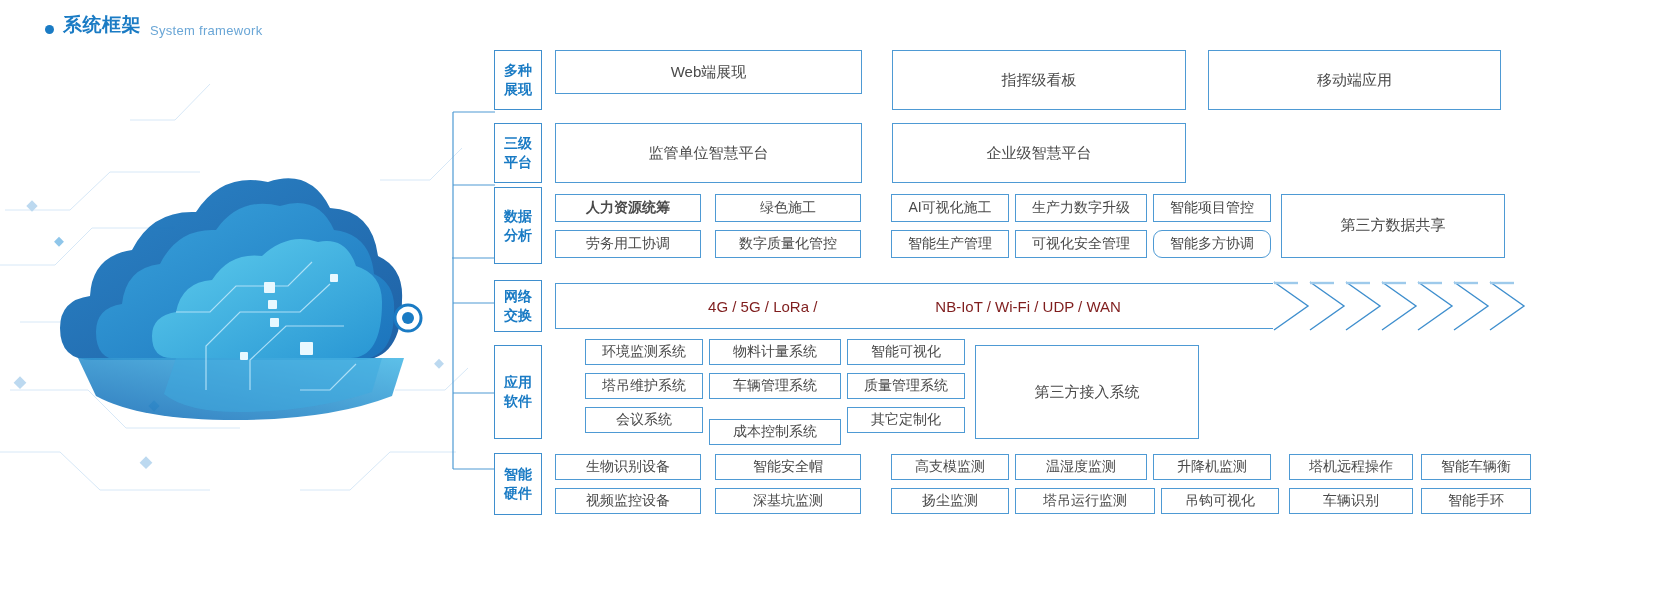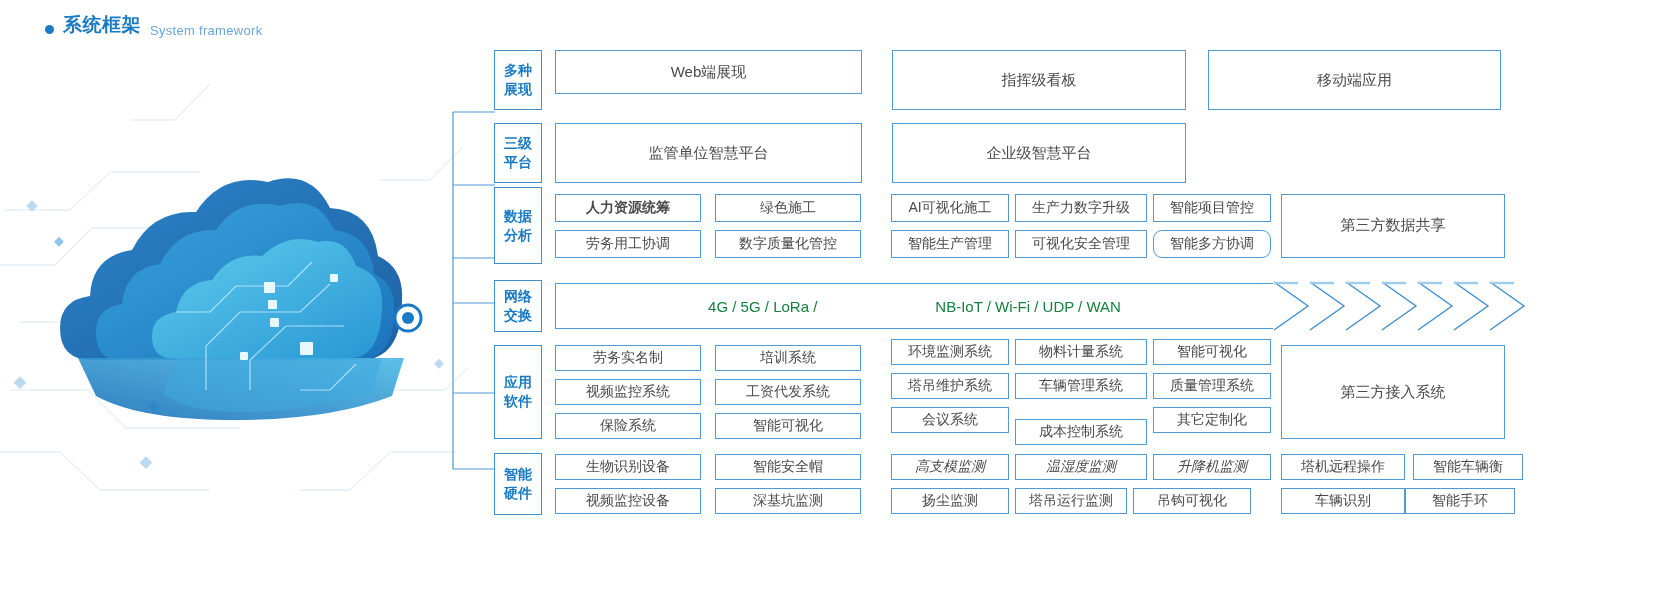--- a/index.html
+++ b/index.html
@@ -46,21 +46,21 @@
   .box.wide{font-size:15px;}
 
   .grp{display:flex;flex-direction:column;justify-content:center;gap:8px;}
   .grprow{display:flex;gap:14px;}
 
   
   .netband{position:relative;display:flex;align-items:center;}
   .netbox{
     border:1px solid #4e9ad4;border-right:none;background:#fff;box-sizing:border-box;
     height:46px;display:flex;align-items:center;justify-content:center;gap:118px;
-    color:#15803d;font-size:15px;
+    color:#7f1d1d;font-size:15px;
   }
   .chevrons{display:flex;align-items:center;height:46px;margin-left:-1px;}
   .chevrons svg{display:block;}
 
   .spacer-sm{width:22px;flex:none;}
   .spacer-md{width:30px;flex:none;}
 </style>
 </head>
 <body>
 
@@ -260,34 +260,20 @@
   </div>
 
   <div class="row" style="top:300px;height:94px;">
     <div class="rowlabel">
       <div>
         <span>应用</span>
         <span>软件</span>
       </div>
     </div>
     <div class="cells">
-      <div class="grp">
-        <div class="grprow">
-          <div class="box" style="width:146px;height:26px;">劳务实名制</div>
-          <div class="box" style="width:146px;height:26px;">培训系统</div>
-        </div>
-        <div class="grprow">
-          <div class="box" style="width:146px;height:26px;">视频监控系统</div>
-          <div class="box" style="width:146px;height:26px;">工资代发系统</div>
-        </div>
-        <div class="grprow">
-          <div class="box" style="width:146px;height:26px;">保险系统</div>
-          <div class="box" style="width:146px;height:26px;">智能可视化</div>
-        </div>
-      </div>
       <div class="spacer-md"></div>
       <div class="grp">
         <div class="grprow" style="gap:6px;">
           <div class="box" style="width:118px;height:26px;">环境监测系统</div>
           <div class="box" style="width:132px;height:26px;">物料计量系统</div>
           <div class="box" style="width:118px;height:26px;">智能可视化</div>
         </div>
         <div class="grprow" style="gap:6px;">
           <div class="box" style="width:118px;height:26px;">塔吊维护系统</div>
           <div class="box" style="width:132px;height:26px;">车辆管理系统</div>
@@ -317,38 +303,38 @@
           <div class="box" style="width:146px;height:26px;">生物识别设备</div>
           <div class="box" style="width:146px;height:26px;">智能安全帽</div>
         </div>
         <div class="grprow">
           <div class="box" style="width:146px;height:26px;">视频监控设备</div>
           <div class="box" style="width:146px;height:26px;">深基坑监测</div>
         </div>
       </div>
       <div class="spacer-md"></div>
       <div class="grp">
-        <div class="grprow" style="gap:6px;font-style:italic;">
+        <div class="grprow" style="gap:6px;">
           <div class="box" style="width:118px;height:26px;">高支模监测</div>
           <div class="box" style="width:132px;height:26px;">温湿度监测</div>
           <div class="box" style="width:118px;height:26px;">升降机监测</div>
         </div>
         <div class="grprow" style="gap:6px;">
           <div class="box" style="width:118px;height:26px;">扬尘监测</div>
-          <div class="box" style="width:112px;height:26px;">塔吊运行监测</div>
+          <div class="box" style="width:140px;height:26px;">塔吊运行监测</div>
           <div class="box" style="width:118px;height:26px;">吊钩可视化</div>
         </div>
       </div>
       <div style="width:10px;flex:none;"></div>
       <div class="grp">
         <div class="grprow" style="gap:8px;">
           <div class="box" style="width:124px;height:26px;">塔机远程操作</div>
           <div class="box" style="width:110px;height:26px;">智能车辆衡</div>
         </div>
-        <div class="grprow" style="gap:0;border-radius:8px;">
+        <div class="grprow" style="gap:8px;border-radius:8px;">
           <div class="box" style="width:124px;height:26px;">车辆识别</div>
           <div class="box" style="width:110px;height:26px;">智能手环</div>
         </div>
       </div>
     </div>
   </div>
 
 </div>
 
 </body></html>

